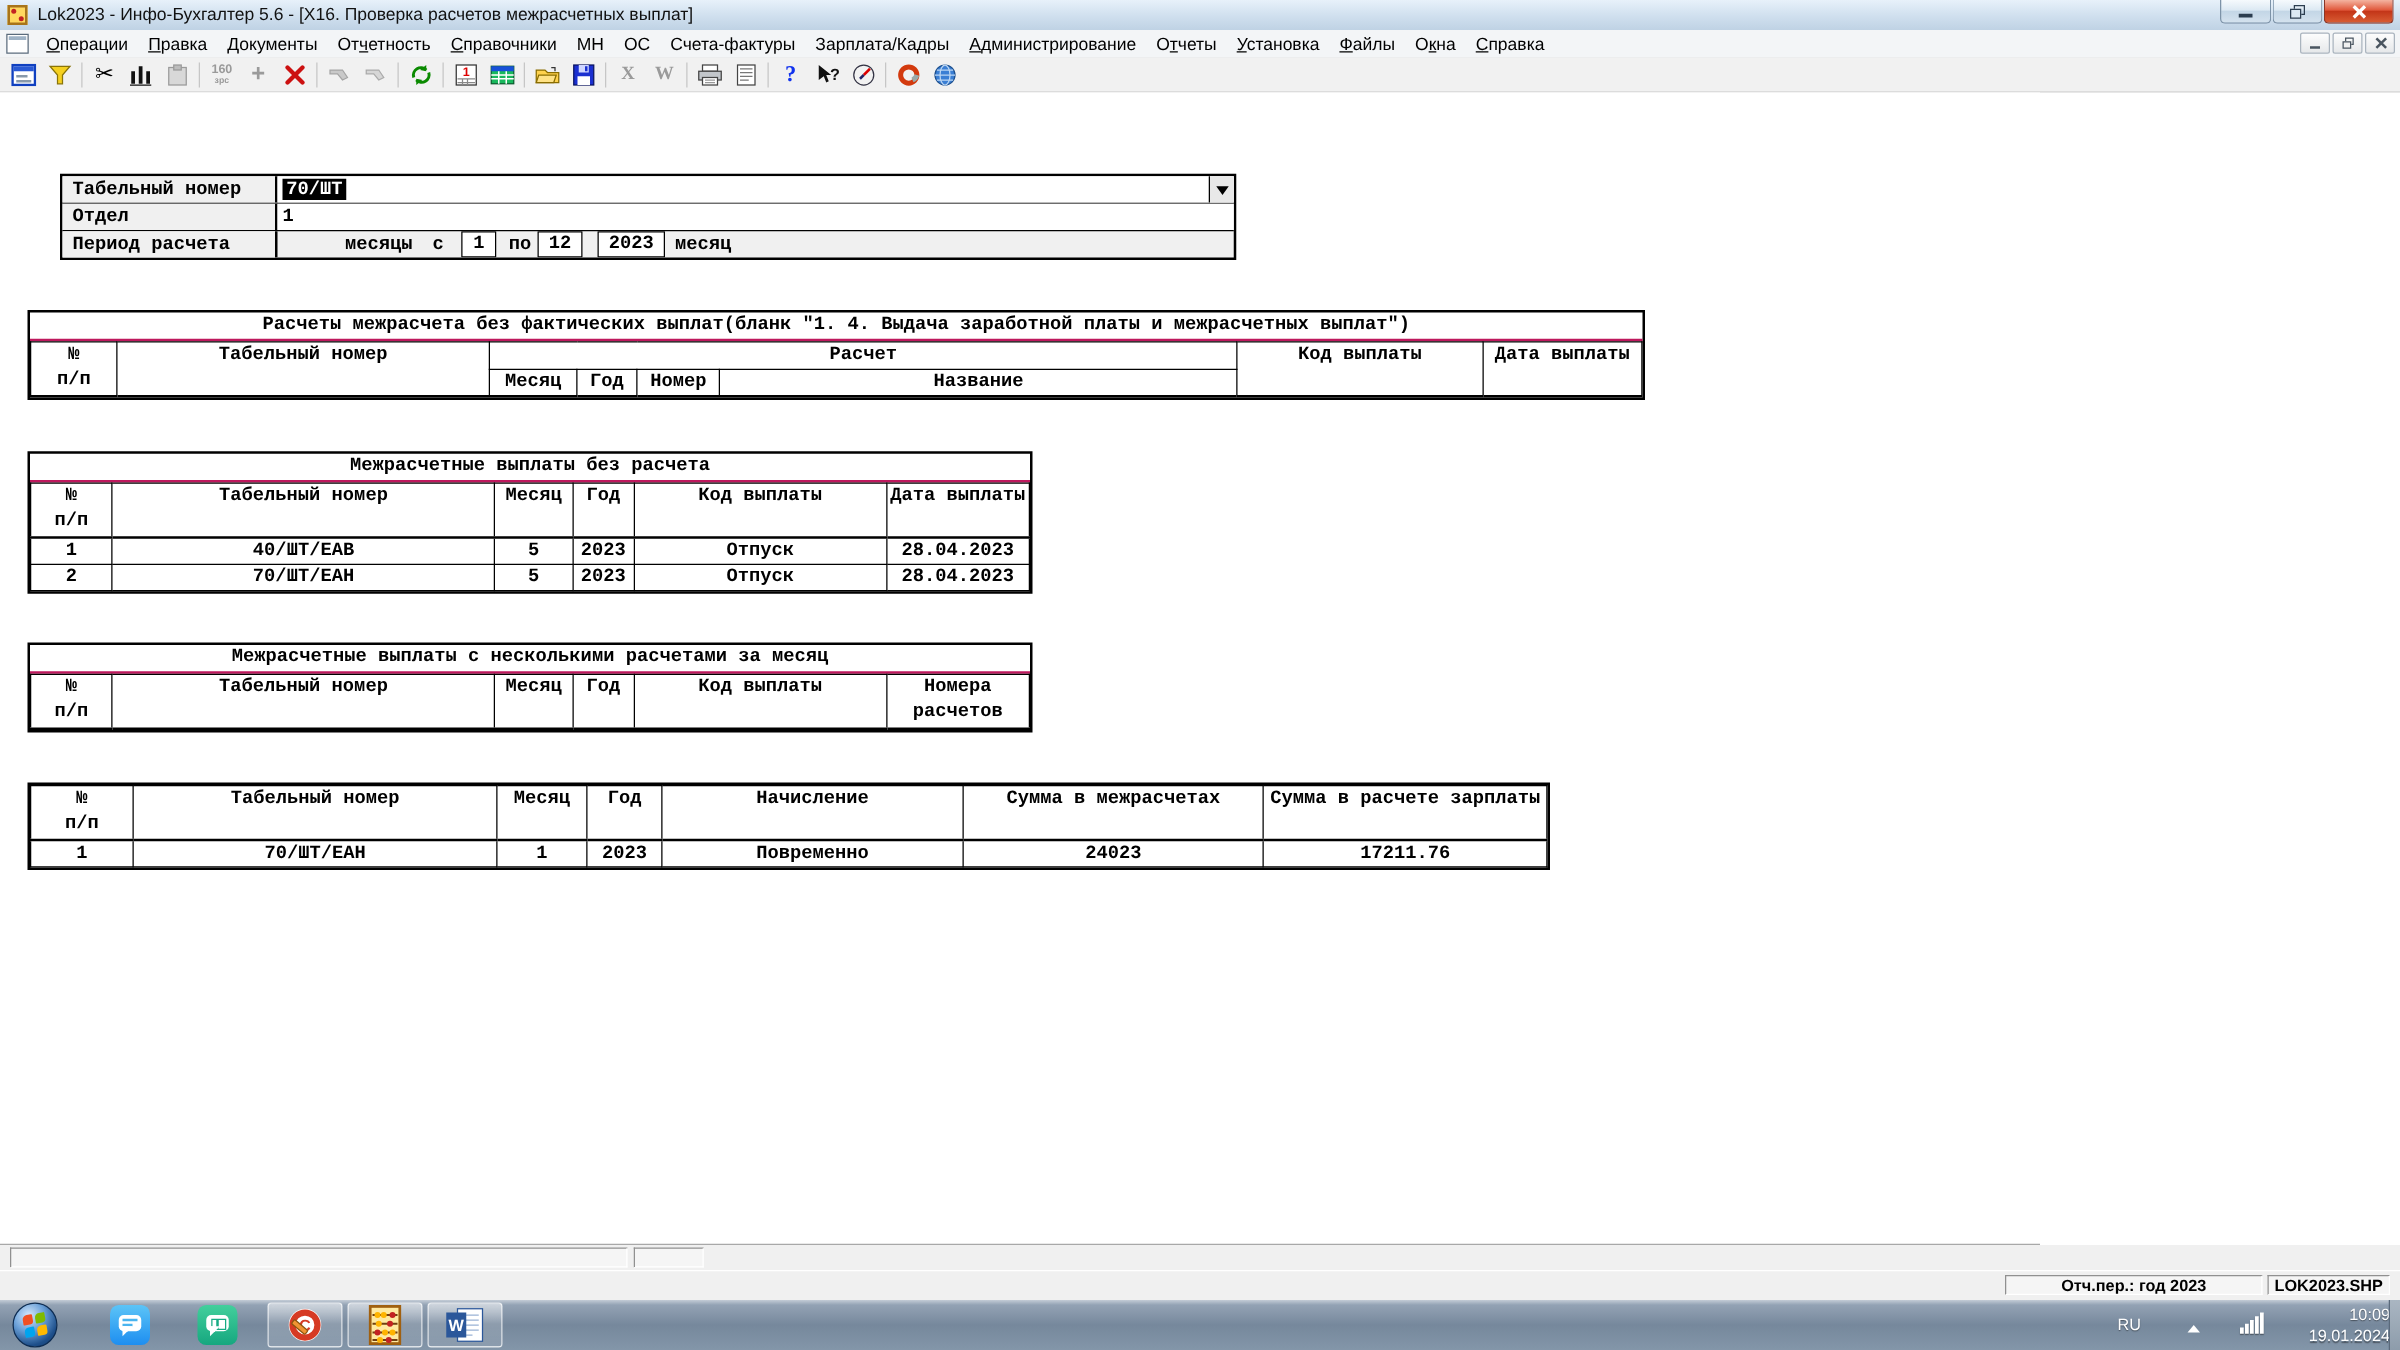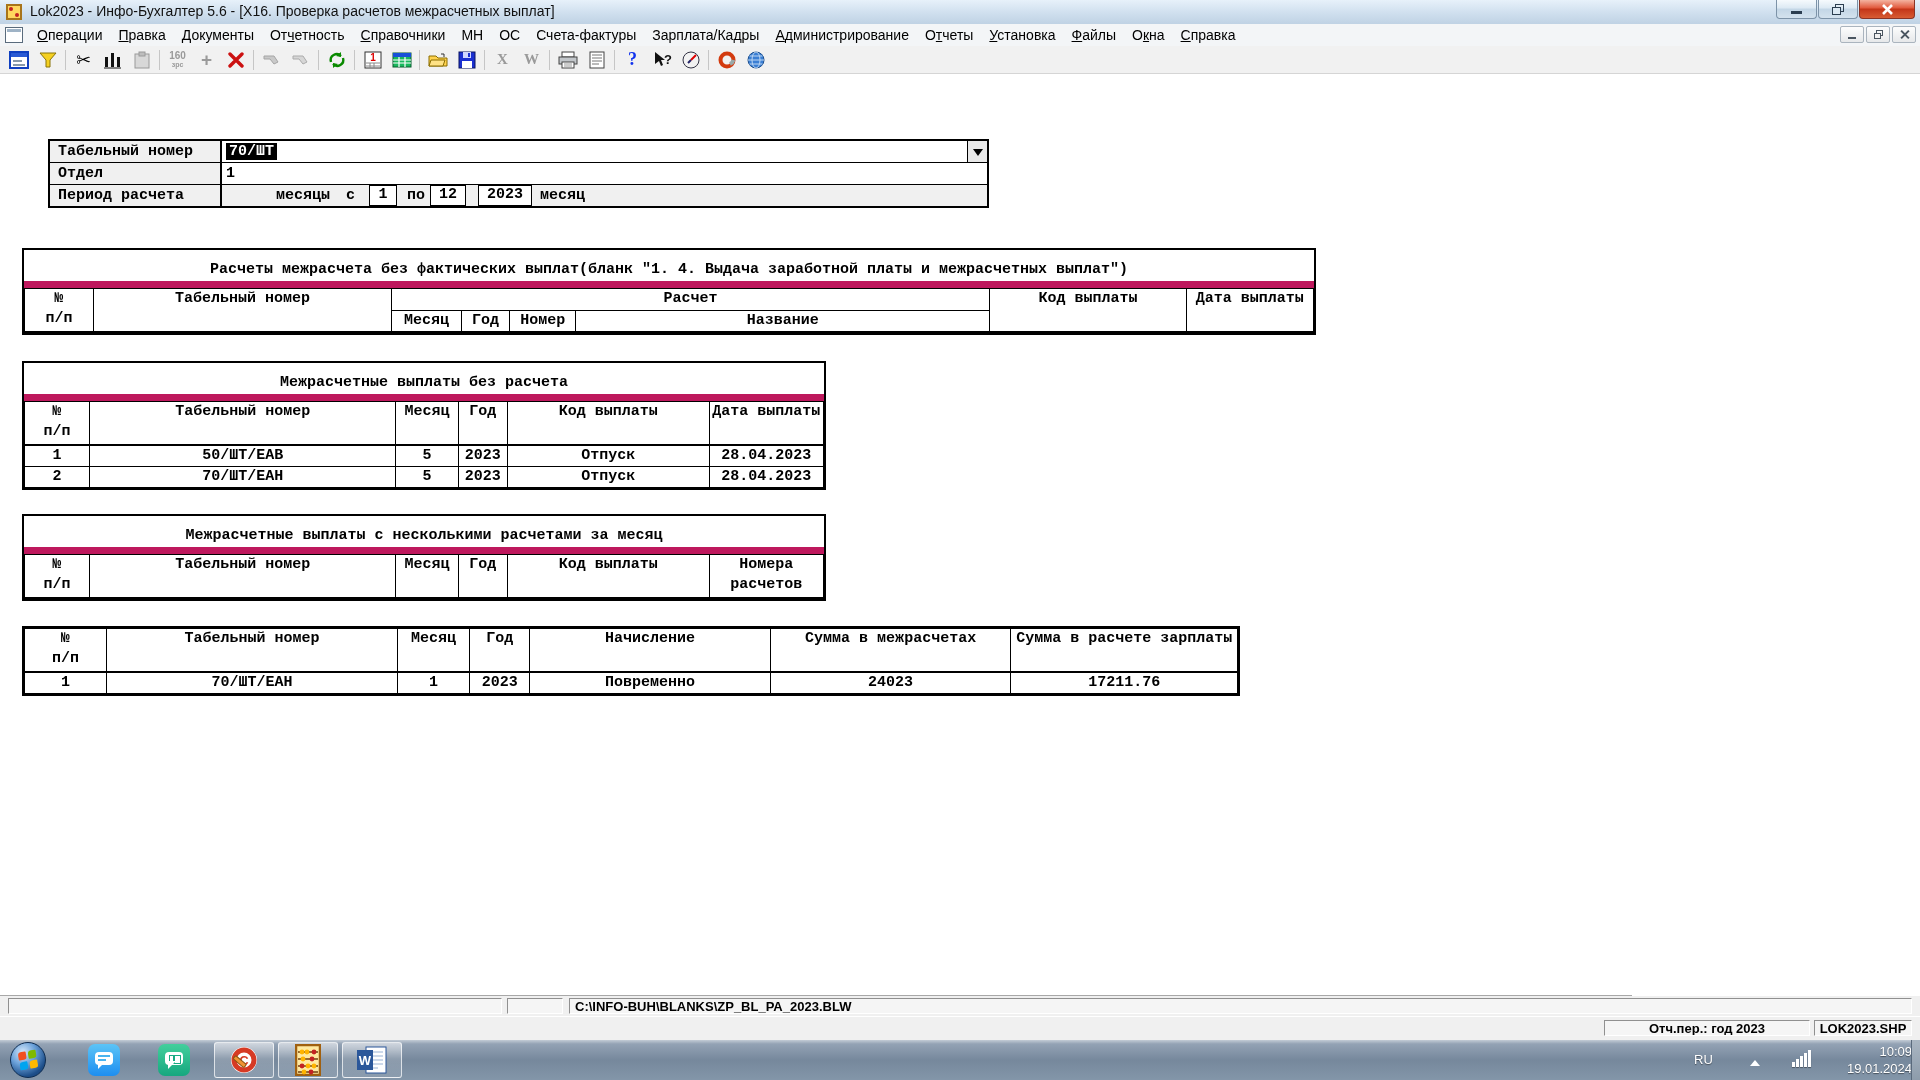--- a/index.html
+++ b/index.html
@@ -54,21 +54,21 @@
   .fval{flex:1;line-height:21px;position:relative;}
   .white{background:#fff;}
   .sel{background:#000;color:#fff;padding:0 3px;}
   #combo-btn{position:absolute;right:0;top:0;width:20px;height:21px;background:#e8e8e8;border-left:1px solid #000;
     display:flex;align-items:center;justify-content:center;box-sizing:border-box;}
   #combo-btn i{width:0;height:0;border:5px solid transparent;border-top:7px solid #000;margin-top:6px;}
   .fld{padding-left:4px;}
   .pbox{display:inline-block;border:1px solid #000;background:#fff;height:19px;line-height:18px;text-align:center;vertical-align:top;margin-top:0px;}
   
   .rpt{position:absolute;border:2px solid #000;background:#fff;}
-  .rpt .ttl{height:21px;line-height:20px;text-align:center;border-bottom:7px solid #be185d;overflow:hidden;margin-top:10px;}
+  .rpt .ttl{height:21px;line-height:20px;text-align:center;border-bottom:2px solid #be185d;overflow:hidden;}
   .rpt table{border-collapse:collapse;table-layout:fixed;width:100%;}
   .rpt td{border:1px solid #000;padding:0 2px;text-align:center;overflow:hidden;font-weight:700;}
   .rpt tr.h td{vertical-align:top;line-height:20px;border-bottom:2px solid #000;height:42px;}
   .rpt tr.h1 td{vertical-align:top;line-height:20px;height:21px;border-bottom:2px solid #000;}
   .rpt tr.h1 td.sub{border-bottom:1px solid #000;}
   .rpt tr.h2 td{height:20px;line-height:20px;border-bottom:2px solid #000;}
   .rpt tr.d td{height:20px;line-height:20px;}
   
   #status1{position:absolute;left:0;top:996px;width:1920px;height:20px;background:#f0f0f0;}
   #status2{position:absolute;left:0;top:1016px;width:1920px;height:24px;background:#f0f0f0;border-top:1px solid #fff;}
@@ -394,21 +394,21 @@
               <div>п/п</div>
             </td>
         <td>Табельный номер</td>
         <td>Месяц</td>
         <td>Год</td>
         <td>Код выплаты</td>
         <td>Дата выплаты</td>
       </tr>
       <tr class="d">
         <td>1</td>
-            <td>50/ШТ/ЕАВ</td>
+            <td>40/ШТ/ЕАВ</td>
             <td>5</td>
             <td>2023</td>
             <td>Отпуск</td>
             <td>28.04.2023</td>
       </tr>
       <tr class="d">
         <td>2</td>
             <td>70/ШТ/ЕАН</td>
             <td>5</td>
             <td>2023</td>
@@ -483,21 +483,20 @@
             <td>17211.76</td>
       </tr>
     </tbody>
       </table>
   </div>
 </div>
 
 <div id="status1">
   <div class="sp" style="left:8px;top:2px;width:494px;"></div>
   <div class="sp" style="left:507px;top:2px;width:56px;"></div>
-  <div class="sp" style="left:569px;top:2px;width:1343px;padding-left:5px;">C:\INFO-BUH\BLANKS\ZP_BL_PA_2023.BLW</div>
 </div>
 <div id="status2">
   <div class="sp" style="left:1604px;top:3px;width:206px;text-align:center;">Отч.пер.: год 2023</div>
   <div class="sp" style="left:1814px;top:3px;width:98px;text-align:center;">LOK2023.SHP</div>
 </div>
 
 <div id="taskbar">
   <div id="start-orb">
     <div id="flag">
         <i class="f1"></i>

